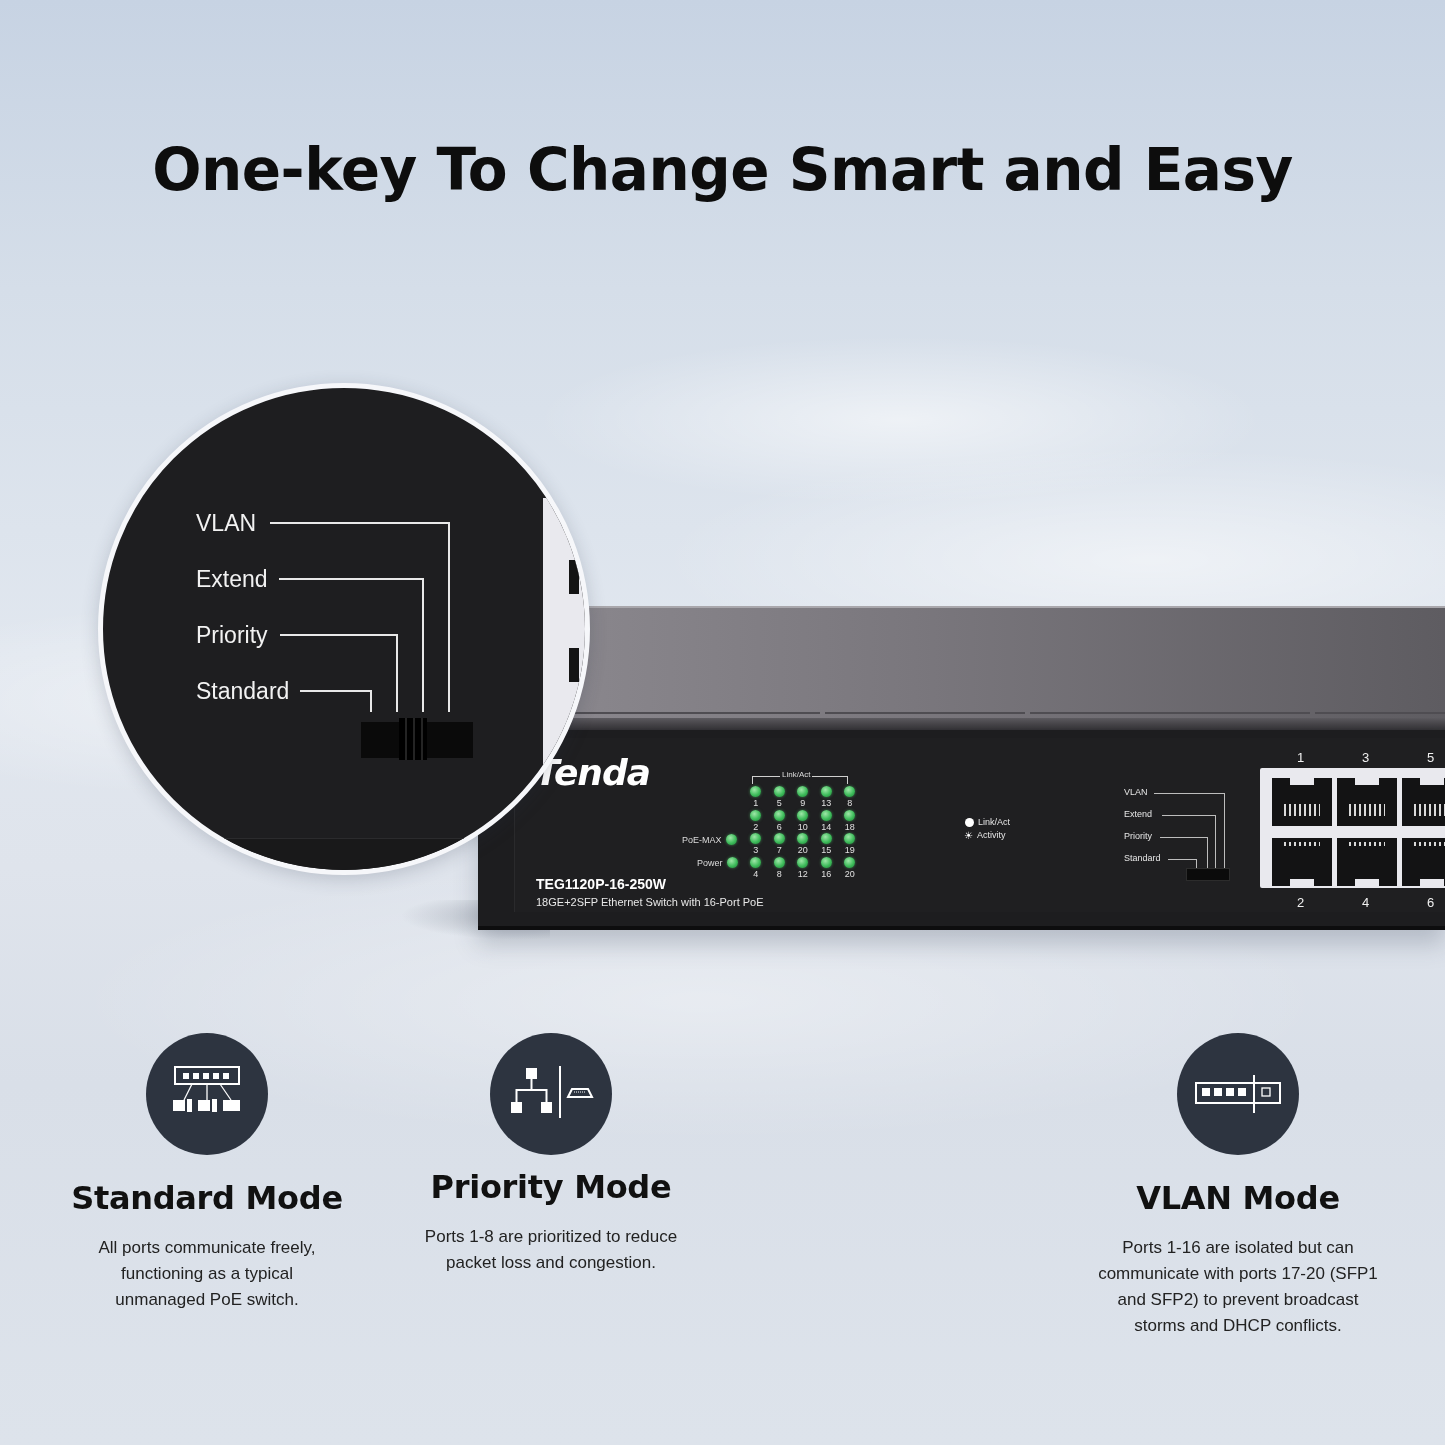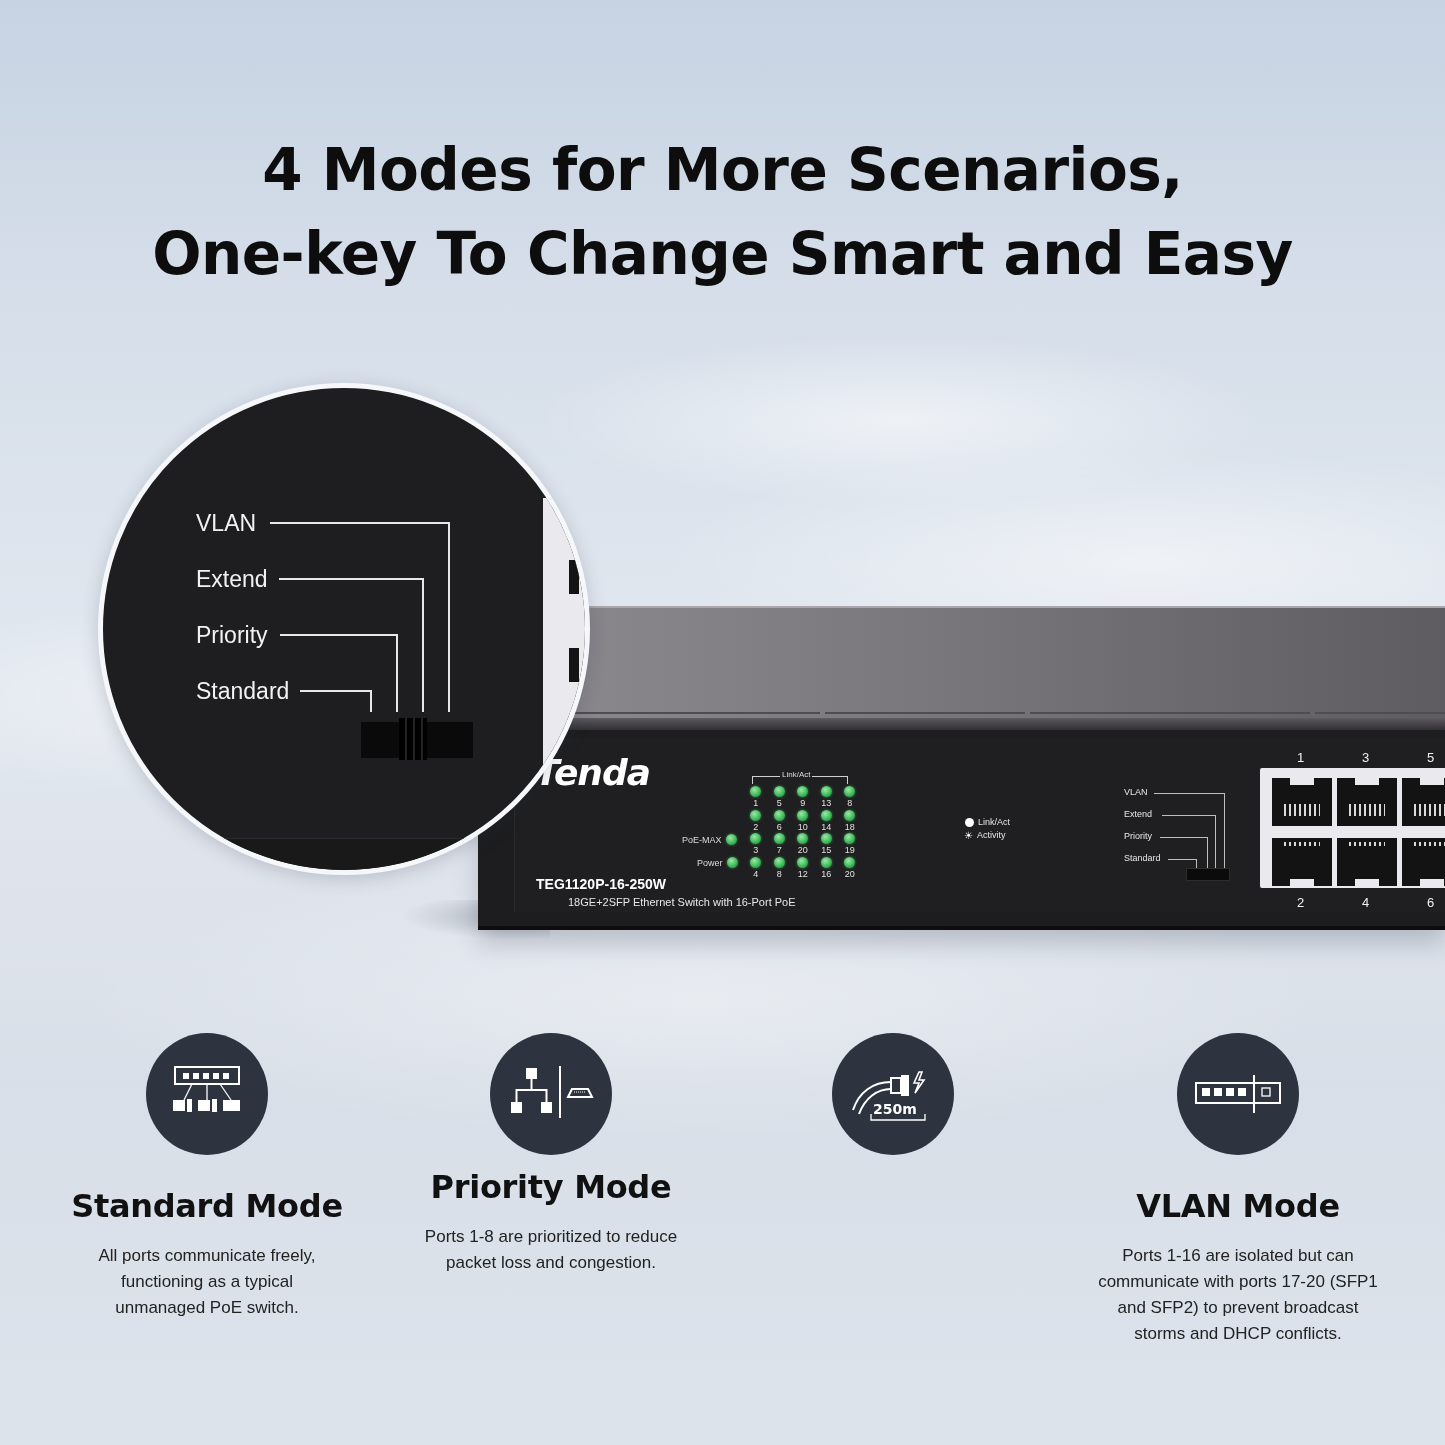--- a/index.html
+++ b/index.html
@@ -64,21 +64,21 @@
       position: absolute; left: 535px; top: 752px;
       font-family: "DejaVu Sans", sans-serif;
       font-style: italic; font-weight: bold;
       font-size: 36px; color: #fff; letter-spacing: -1px;
     }
     .model-name {
       position: absolute; left: 536px; top: 876px;
       font-weight: bold; font-size: 14px; color: #fff;
     }
     .model-desc {
-      position: absolute; left: 568px; top: 896px;
+      position: absolute; left: 536px; top: 896px;
       font-size: 11px; color: #e8e8e8;
     }
 
     
     .led-bracket {
       position: absolute; left: 752px; top: 776px; width: 96px; height: 8px;
       border-top: 1px solid #cfcfcf; border-left: 1px solid #cfcfcf; border-right: 1px solid #cfcfcf;
     }
     .led-bracket-label {
       position: absolute; left: 780px; top: 770px;
@@ -167,35 +167,34 @@
     
     .mode {
       position: absolute; top: 1033px; width: 300px; text-align: center;
     }
     .mode-icon {
       width: 122px; height: 122px; border-radius: 50%;
       background: #2d3440; margin: 0 auto;
       display: flex; align-items: center; justify-content: center;
     }
     .mode-title {
-      margin-top: 32px;
+      margin-top: 24px;
       font-family: "DejaVu Sans", sans-serif; font-weight: bold;
       font-size: 32px; color: #111; letter-spacing: -0.3px;
     }
     .mode-desc {
       margin-top: 18px; font-size: 17px; line-height: 26px; color: #222;
     }
   </style>
 </head>
 <body>
 
 <div class="clouds"></div>
 
 <h1 class="headline">
-  <span class="line">4 Modes for More Scenarios,</span>
   <span class="line">One-key To Change Smart and Easy</span>
 </h1>
 
 <div class="switch-shadow"></div>
 <div class="switch-top">
   <div class="seam" style="left:0;width:260px;"></div>
   <div class="seam" style="left:265px;width:200px;"></div>
   <div class="seam" style="left:470px;width:280px;"></div>
   <div class="seam" style="left:755px;width:130px;"></div>
 </div>
@@ -429,31 +428,20 @@
       </g>
       <path d="M62 33 L66 25 L82 25 L86 33 Z" fill="none" stroke="#fff" stroke-width="2"></path>
       <line x1="68" y1="28" x2="80" y2="28" stroke="#fff" stroke-width="1" stroke-dasharray="1 1"></line>
     </svg>
   </div>
   <div class="mode-title" style="margin-top:13px;">Priority Mode</div>
   <div class="mode-desc" style="padding:0 20px;">Ports 1-8 are prioritized to reduce packet loss and congestion.</div>
 </div>
 
 <div class="mode" style="left:743px;">
-  <div class="mode-icon">
-    <svg width="96" height="64" viewBox="0 0 96 64">
-      <path d="M8 48 C14 30, 28 20, 46 20" fill="none" stroke="#fff" stroke-width="2"></path>
-      <path d="M14 52 C20 36, 32 27, 46 27" fill="none" stroke="#fff" stroke-width="2"></path>
-      <rect x="46" y="16" width="10" height="15" fill="none" stroke="#fff" stroke-width="2"></rect>
-      <rect x="56" y="13" width="8" height="21" fill="#fff"></rect>
-      <path d="M74 10 L69 21 L74 21 L70 31 L79 18 L74 18 L77 10 Z" fill="none" stroke="#fff" stroke-width="1.6"></path>
-      <text x="50" y="52" text-anchor="middle" fill="#fff" font-family="DejaVu Sans, sans-serif" font-weight="bold" font-size="14">250m</text>
-      <polyline points="26,52 26,58 80,58 80,52" fill="none" stroke="#fff" stroke-width="1.3"></polyline>
-    </svg>
-  </div>
 </div>
 
 <div class="mode" style="left:1088px;">
   <div class="mode-icon">
     <svg width="96" height="50" viewBox="0 0 96 50">
       <rect x="6" y="14" width="84" height="20" fill="none" stroke="#fff" stroke-width="2"></rect>
       <g fill="#fff">
         <rect x="12" y="19" width="8" height="8"></rect>
           <rect x="24" y="19" width="8" height="8"></rect>
         <rect x="36" y="19" width="8" height="8"></rect>

